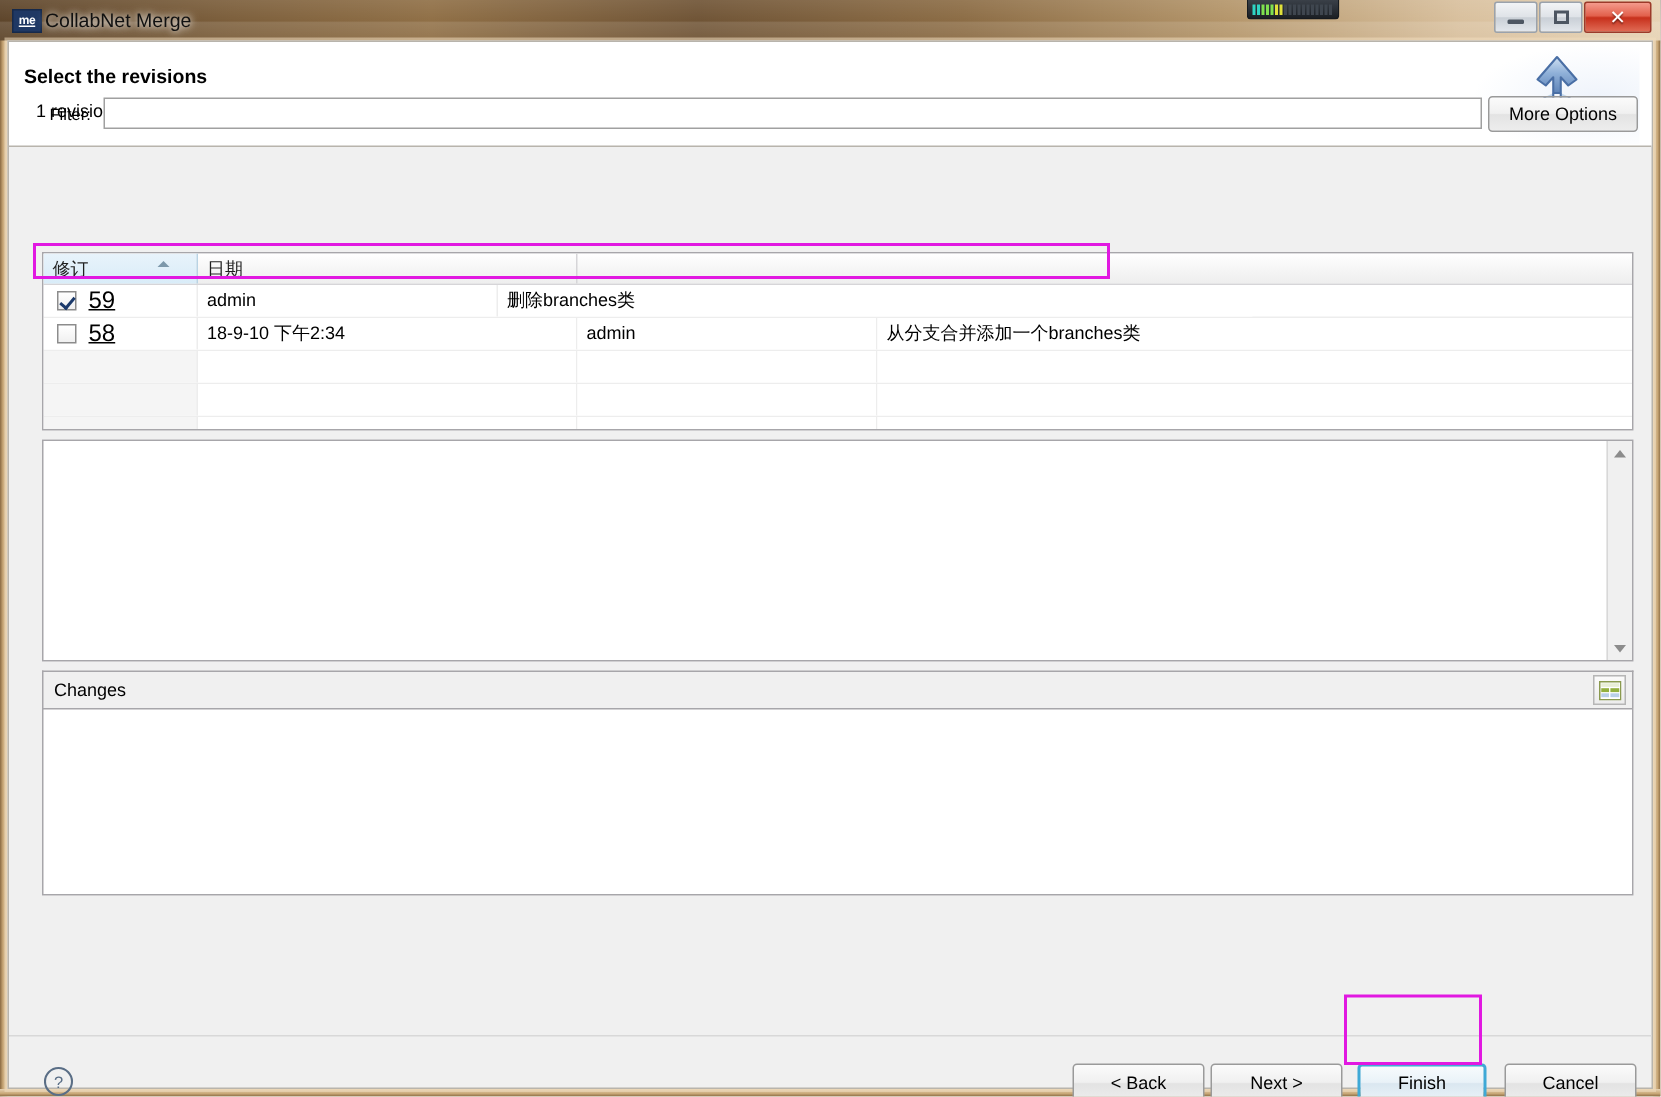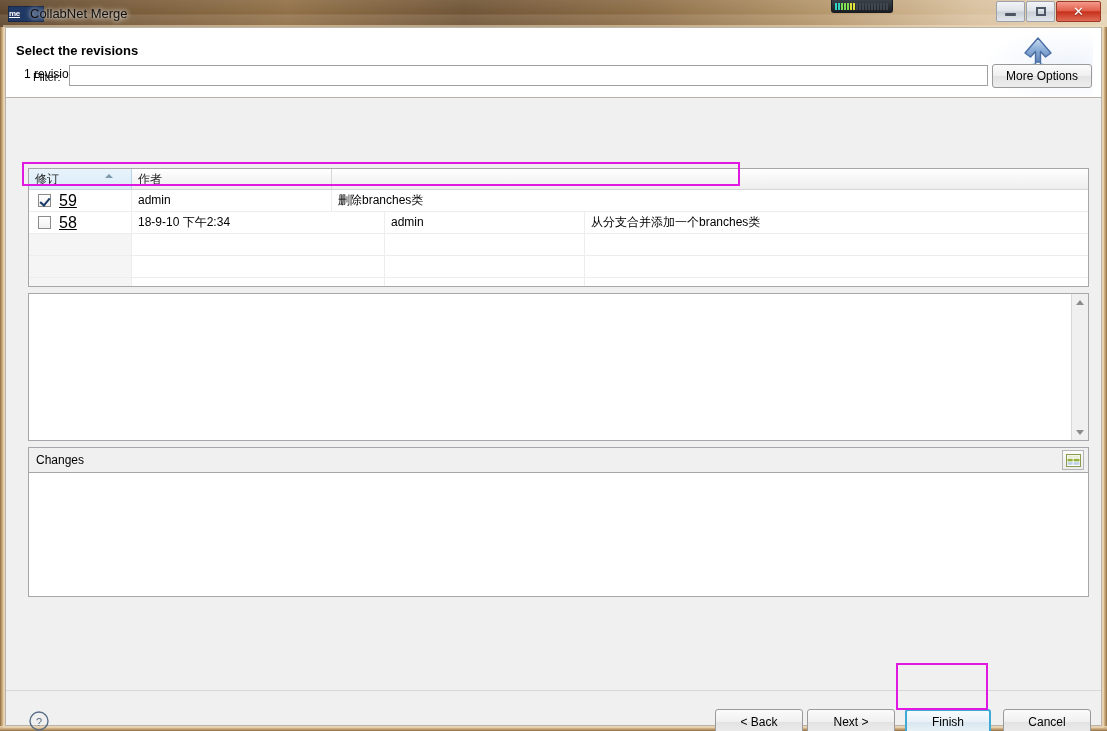--- a/index.html
+++ b/index.html
@@ -44,28 +44,28 @@
   .tb-glass {
     position:absolute; left:0; top:0; width:1107px; height:29px;
     background:
       linear-gradient(180deg, rgba(255,255,255,0.10) 0%, rgba(255,255,255,0.02) 48%, rgba(255,255,255,0.14) 52%, rgba(255,255,255,0.05) 100%),
       linear-gradient(90deg, #5b4227 0%, #7a5c38 14%, #8e6d43 26%, #6d5132 42%, #8a6a42 58%, #b39468 74%, #d8bf9c 88%, #e6d2b3 100%);
     filter: blur(0.3px);
   }
   .app-icon {
     position: absolute;
     left: 8px; top: 6px;
-    width: 36px; height: 16px;
+    width: 20px; height: 16px;
     background: #1f3864;
     border: 1px solid #16294a;
     box-sizing: border-box;
     color: #ffffff;
     font-size: 8px;
     line-height: 14px;
-    text-align: left;
+    text-align: center;
     font-family: "Liberation Sans", sans-serif;
     font-weight: bold;
     letter-spacing: -0.3px;
     text-decoration: underline;
   }
   .app-title {
     position: absolute;
     left: 30px; top: 6px;
     font-size: 13px;
     color: #111111;
@@ -537,21 +537,21 @@
     <div class="filter-label">Filter:</div>
     <input class="filter-input" type="text" value="" placeholder="" style="">
     <div class="btn more-options" style="line-height:22px;">More Options</div>
 
     <div class="rev-table">
       <div class="rev-head">
         <div class="hc c-rev sorted">
           <span>修订</span>
           <span class="sort-arrow"></span>
         </div>
-        <div class="hc c-author">作者</div>
+        <div class="hc c-date">日期</div>
       </div>
 
       <div class="rev-row">
         <div class="rc c-rev">
           <span class="cb checked"></span>
           <span class="rev-num">59</span>
         </div>
         <div class="rc c-author">admin</div>
         <div class="rc c-comment">删除branches类</div>
       </div>

